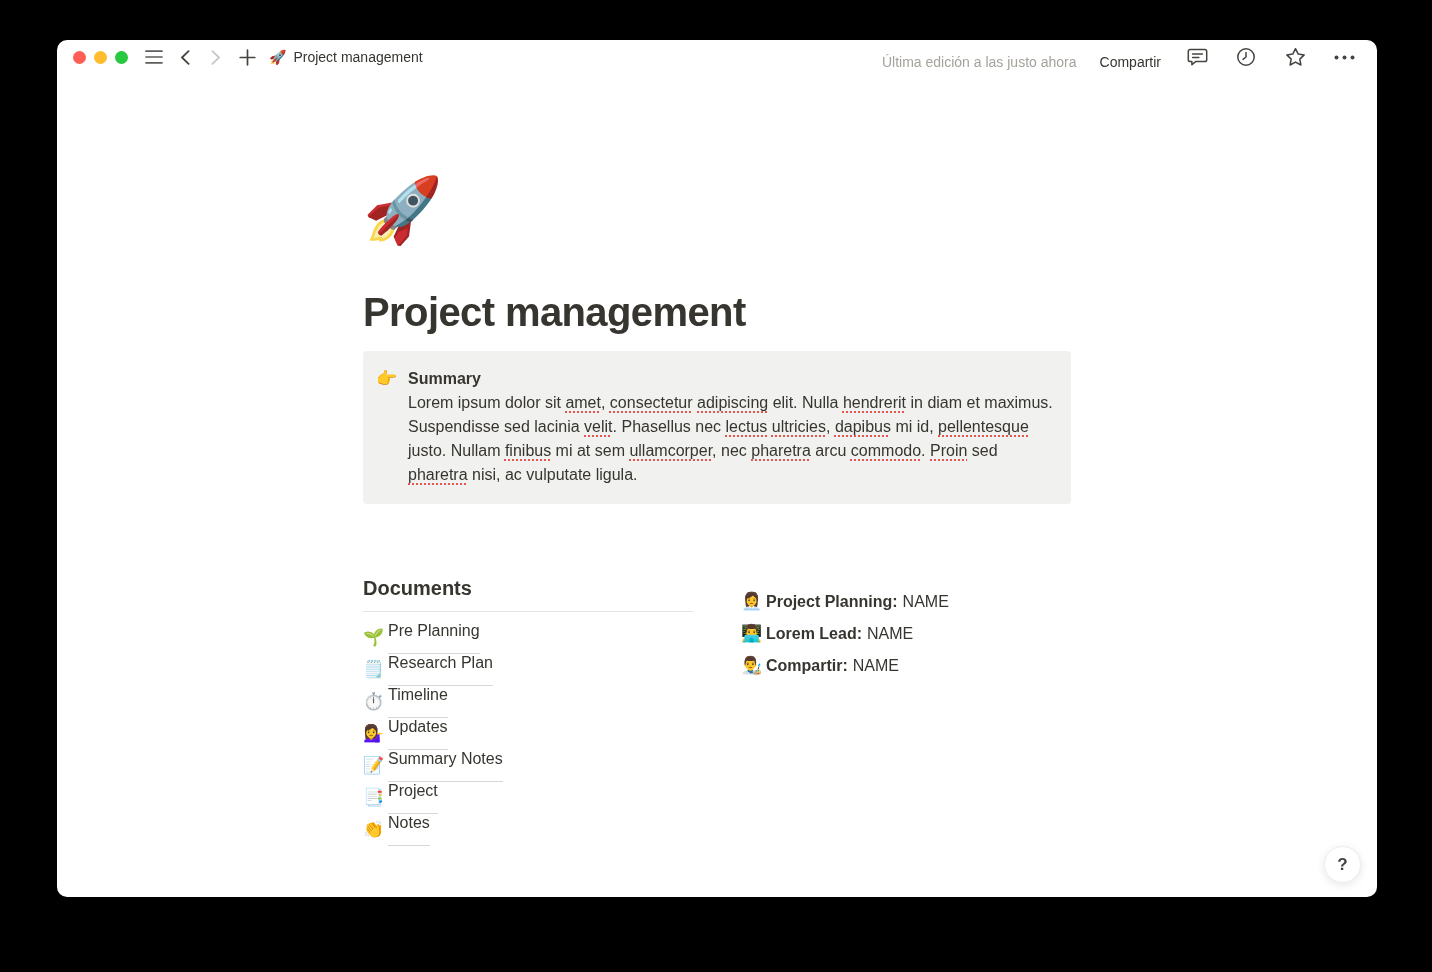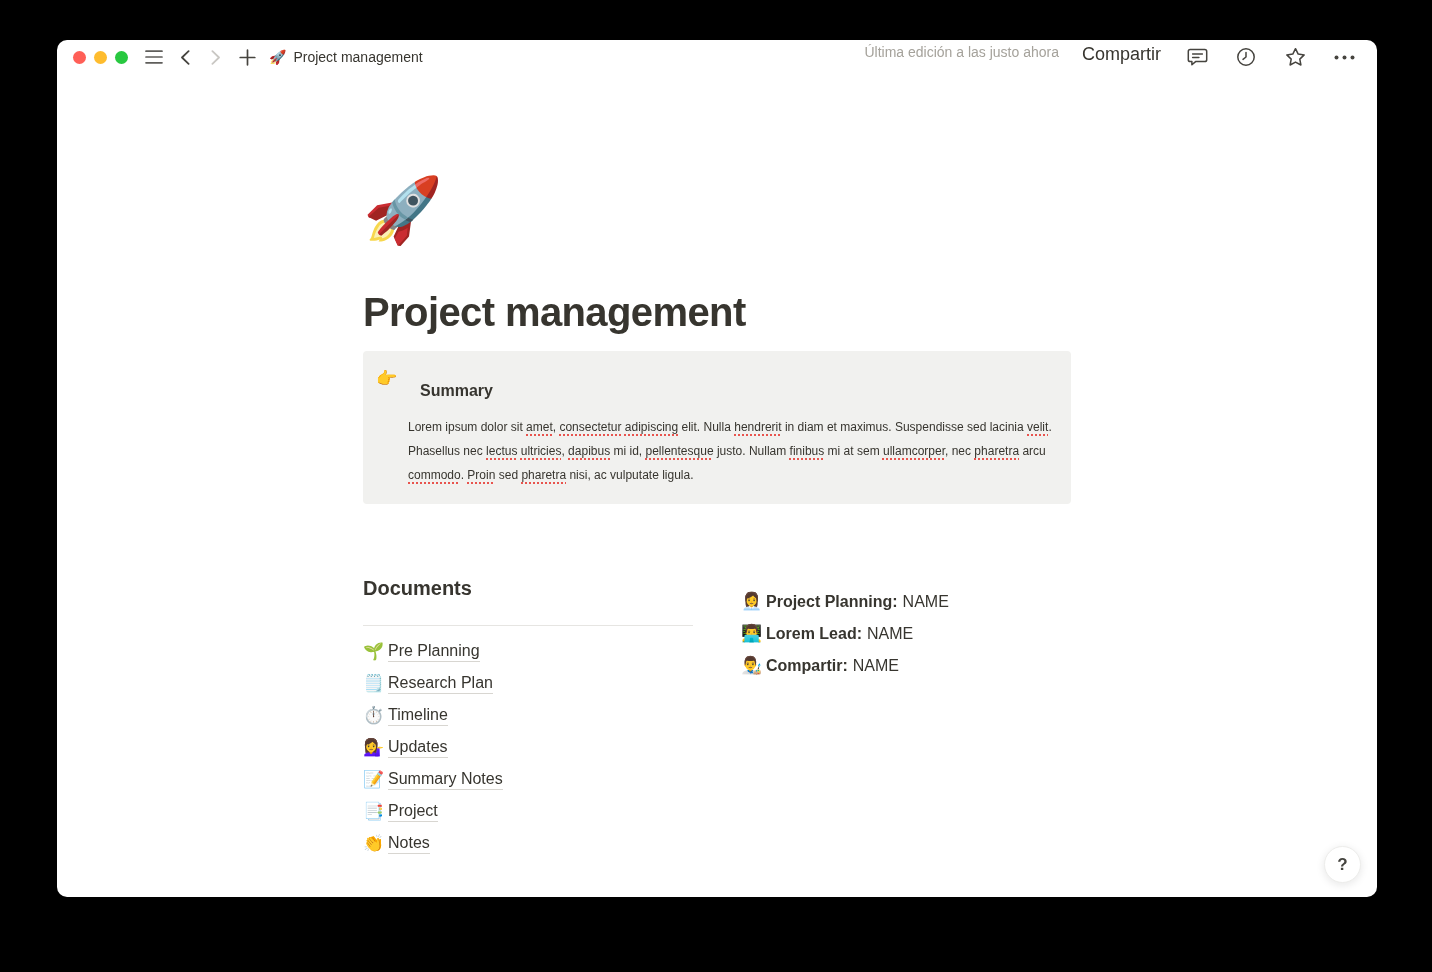--- a/index.html
+++ b/index.html
@@ -39,24 +39,24 @@
     display: flex; align-items: center; justify-content: center;
     background: none; border: none; padding: 0;
     color: #46443f; cursor: pointer; border-radius: 4px;
   }
   .iconbtn.disabled { color: #c9c7c3; }
 
   .breadcrumb { display: flex; align-items: center; gap: 7px; margin-left: 9px; cursor: pointer; }
   .crumb-icon { font-size: 14px; line-height: 16px; }
   .crumb-label { font-size: 14px; color: #37352f; }
 
-  .titlebar-right { margin-left: auto; display: flex; align-items: flex-start; gap: 23px; }
+  .titlebar-right { margin-left: auto; display: flex; align-items: flex-end; gap: 23px; }
   .edited { font-size: 14px; color: #a5a29b; }
   .share {
-    font-size: 18px; color: #37352f; font-weight: 400;
+    font-size: 14px; color: #37352f; font-weight: 400;
     background: none; border: none; padding: 0; cursor: pointer;
     font-family: inherit;
   }
 
   
   .content { width: 708px; margin: 0 auto; padding-top: 96px; }
   .page-icon { font-size: 64px; line-height: 80px; width: 80px; cursor: pointer; }
   .page-title {
     margin: 38px 0 0 0;
     font-size: 40px; line-height: 48px;
@@ -65,42 +65,42 @@
   }
 
   .callout {
     margin-top: 15px;
     background: #f1f1ef;
     border-radius: 4px;
     padding: 16px 16px 17px 13px;
     display: flex; gap: 10px;
   }
   .callout-icon { font-size: 17px; line-height: 24px; width: 22px; text-align: center; flex: none; }
-  .callout-heading { margin: 12px; font-size: 16px; line-height: 24px; font-weight: 700; color: #37352f; }
-  .callout-text { margin: 0; font-size: 12px; line-height: 24px; color: #37352f; }
+  .callout-heading { margin: 0; font-size: 16px; line-height: 24px; font-weight: 700; color: #37352f; }
+  .callout-text { margin: 0; font-size: 16px; line-height: 24px; color: #37352f; }
   .sq {
     text-decoration: underline dotted #e8544e;
     text-decoration-thickness: 2px;
     text-underline-offset: 3px;
   }
 
   .columns { display: flex; gap: 48px; margin-top: 72px; }
   .col { width: 330px; }
   .col h3 {
     margin: 0; font-size: 20px; line-height: 25px;
     font-weight: 700; color: #37352f;
-    padding-bottom: 24px;
+    padding-bottom: 10px;
     border-bottom: 1px solid #e6e5e2;
   }
   .col ul { list-style: none; margin: 10px 0 0 0; padding: 0; }
   .col li { height: 32px; display: flex; align-items: center; font-size: 16px; color: #37352f; }
   .item-icon { width: 25px; font-size: 17px; line-height: 20px; flex: none; }
   .doc-link {
     color: #37352f; font-weight: 500; text-decoration: none;
-    border-bottom: 1px solid #d8d6d1; padding-bottom: 1px;
+    border-bottom: 1px solid #d8d6d1; padding-bottom: 13px;
     cursor: pointer;
   }
   .team-text .role { font-weight: 700; }
   .team-text .name { margin-left: 5px; font-weight: 400; }
 
   .help {
     position: absolute; right: 16px; bottom: 14px;
     width: 37px; height: 37px; border-radius: 50%;
     background: #ffffff;
     border: 1px solid #ededeb;

